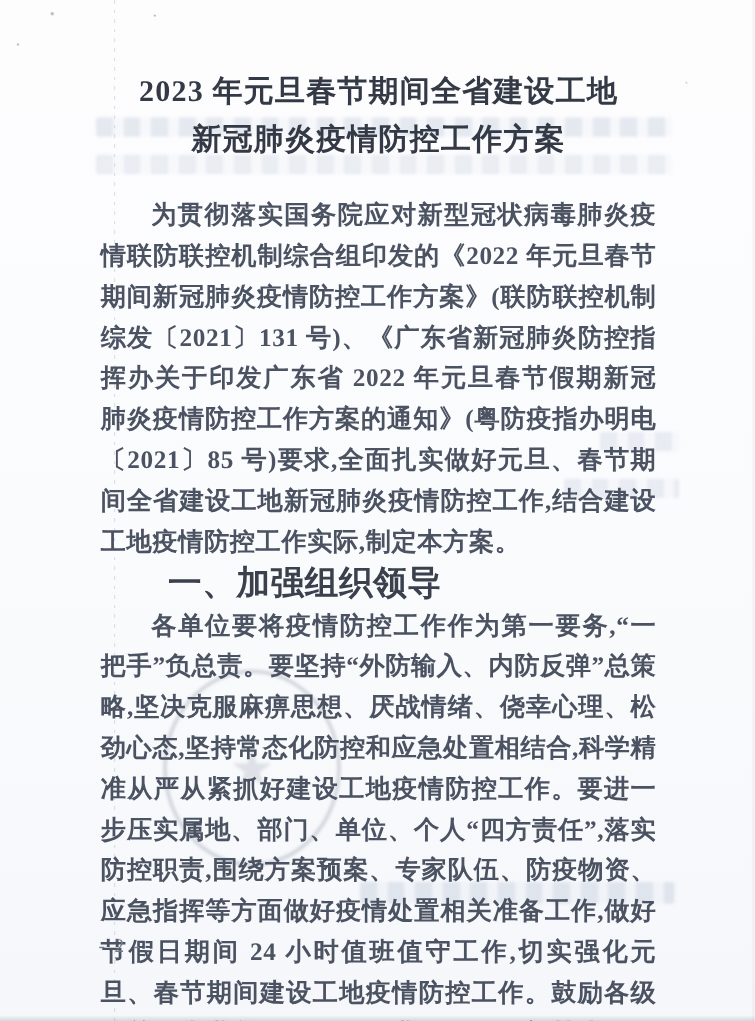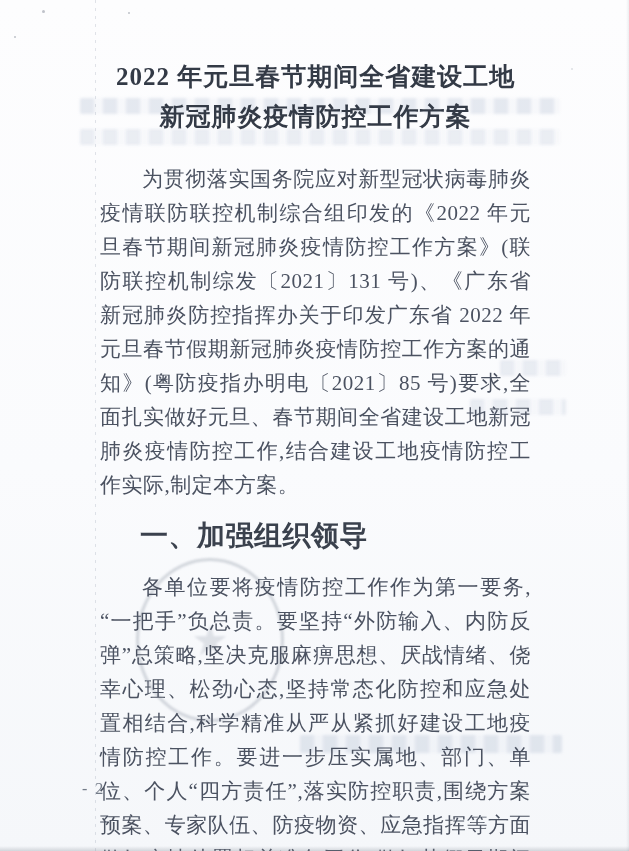--- a/index.html
+++ b/index.html
@@ -33,22 +33,22 @@
   }
   .stamp-star { font-size:42px; color:rgba(122,132,148,.20); font-family:"DejaVu Sans",sans-serif; }
   
   .content { position:absolute; left:84px; top:0; width:463px; }
   .title {
     text-align:center; font-weight:bold; color:#333a46;
     font-size:25px; line-height:40px; letter-spacing:1px;
   }
   .title-block { margin-top:57px; position:relative; }
   .para {
-    margin:16px; font-size:21px; line-height:34px; color:#4b5261;
-    text-align:justify; text-indent:2em; letter-spacing:.5px;
+    margin:0; font-size:21px; line-height:34px; color:#4b5261;
+    text-align:justify; text-indent:2em; letter-spacing:.5px;font-weight:bold;
   }
   .p1 { margin-top:25px; }
   .heading {
     margin:0; font-family:"Liberation Sans","DejaVu Sans",sans-serif;
     font-weight:bold; font-size:28px; line-height:36px; color:#3a414d;
     text-indent:2em; letter-spacing:.5px;
   }
   .page-number {
     position:absolute; left:82px; top:780px; font-size:16px;
     color:#737b88; letter-spacing:2px;
@@ -84,21 +84,21 @@
     <span class="stamp-star">★</span>
   </div>
 
   <div class="speck s1"></div>
   <div class="speck s2"></div>
   <div class="speck s3"></div>
   <div class="speck s4"></div>
 
   <div class="content">
     <div class="title-block">
-      <div class="title">2022 年元旦春节期间全省建设工地</div>
+      <div class="title">2023 年元旦春节期间全省建设工地</div>
       <div class="title">新冠肺炎疫情防控工作方案</div>
     </div>
     <p class="para p1">为贯彻落实国务院应对新型冠状病毒肺炎疫情联防联控机制综合组印发的《2022 年元旦春节期间新冠肺炎疫情防控工作方案》(联防联控机制综发〔2021〕131 号)、《广东省新冠肺炎防控指挥办关于印发广东省 2022 年元旦春节假期新冠肺炎疫情防控工作方案的通知》(粤防疫指办明电〔2021〕85 号)要求,全面扎实做好元旦、春节期间全省建设工地新冠肺炎疫情防控工作,结合建设工地疫情防控工作实际,制定本方案。</p>
     <p class="heading">一、加强组织领导</p>
     <p class="para">各单位要将疫情防控工作作为第一要务,“一把手”负总责。要坚持“外防输入、内防反弹”总策略,坚决克服麻痹思想、厌战情绪、侥幸心理、松劲心态,坚持常态化防控和应急处置相结合,科学精准从严从紧抓好建设工地疫情防控工作。要进一步压实属地、部门、单位、个人“四方责任”,落实防控职责,围绕方案预案、专家队伍、防疫物资、应急指挥等方面做好疫情处置相关准备工作,做好节假日期间 24 小时值班值守工作,切实强化元旦、春节期间建设工地疫情防控工作。鼓励各级机关、事业单位、国有企业的领导干部带头在粤过年,做好本单位人员离粤审核管理。</p>
   </div>
 
   <div class="page-number">- 2 -</div>
 
   <div class="edge-right"></div>

